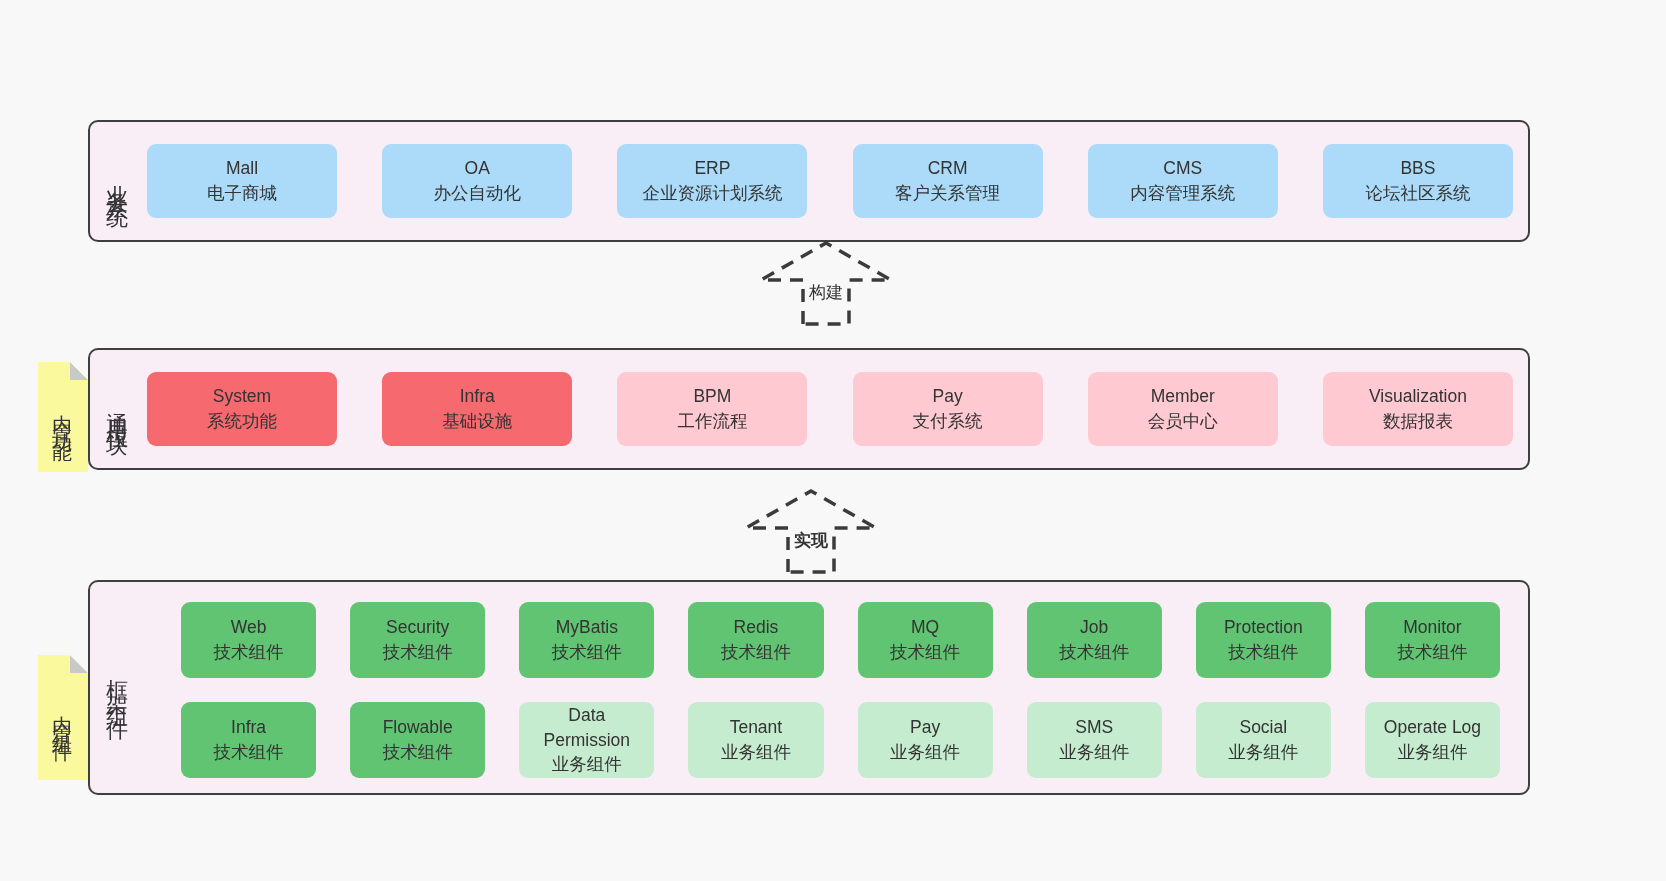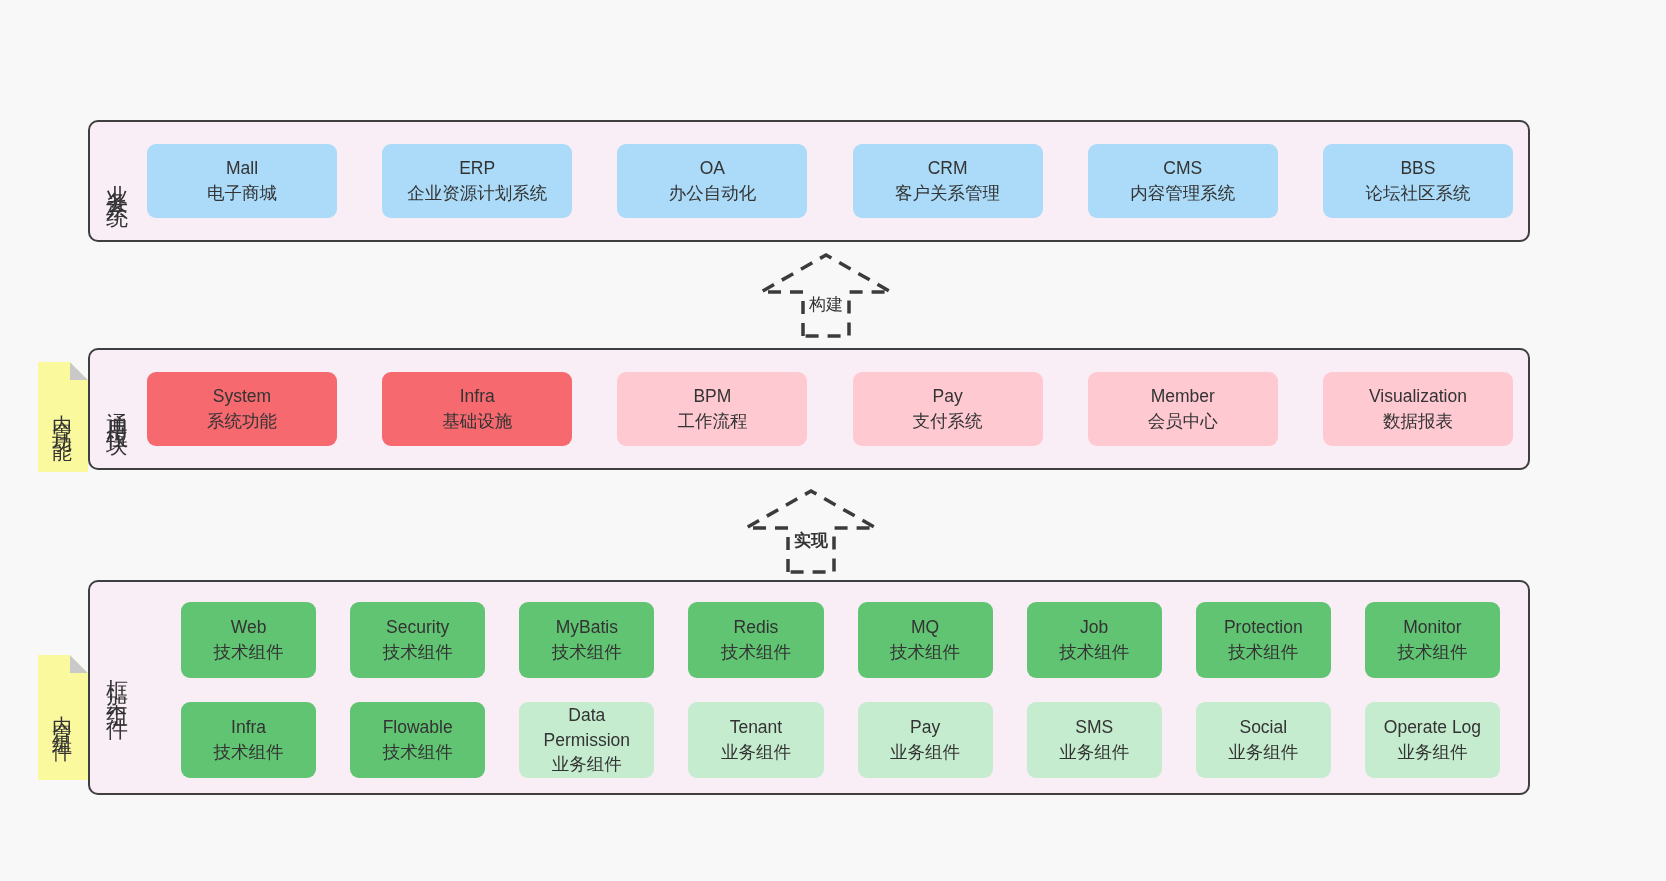--- a/index.html
+++ b/index.html
@@ -39,21 +39,21 @@
           display:flex;align-items:center;justify-content:center;
           clip-path:polygon(0 0,calc(100% - 18px) 0,100% 18px,100% 100%,0 100%);}
   .sticky::after{content:"";position:absolute;top:0;right:0;width:18px;height:18px;
           background:#c9c9c9;clip-path:polygon(0 0,100% 100%,0 100%);}
   .sticky span{writing-mode:vertical-rl;text-orientation:upright;font-size:20px;letter-spacing:9px;color:#333;}
   .sticky-1{top:362px;height:110px;}
   .sticky-2{top:655px;height:125px;}
 
   
   .arrow{position:absolute;width:140px;height:86px;}
-  .arrow-1{left:756px;top:252px;font-family:Liberation Serif, serif;}
+  .arrow-1{left:756px;top:240px;font-family:Liberation Serif, serif;}
   .arrow-2{left:741px;top:488px;font-weight:bold;}
   .arrow svg{position:absolute;inset:0;}
   .arrow path{fill:none;stroke:#3b3b3b;stroke-width:3.5;stroke-dasharray:13 9;}
   .arrow-label{position:absolute;left:50%;top:52px;transform:translate(-50%,-50%);
           background:#f8f8f8;padding:1px 3px;font-size:17px;color:#333;white-space:nowrap;}
 </style>
 </head>
 <body>
 
 <div class="page">
@@ -61,26 +61,26 @@
   <div class="band band-1">
     <div class="band-label">
       <span>业务系统</span>
     </div>
     <div class="row row-wide">
       <div class="box box-wide blue">
         <span>Mall</span>
         <span>电子商城</span>
       </div>
       <div class="box box-wide blue">
+        <span>OA</span>
+        <span>办公自动化</span>
+      </div>
+      <div class="box box-wide blue">
         <span>ERP</span>
         <span>企业资源计划系统</span>
-      </div>
-      <div class="box box-wide blue">
-        <span>OA</span>
-        <span>办公自动化</span>
       </div>
       <div class="box box-wide blue">
         <span>CRM</span>
         <span>客户关系管理</span>
       </div>
       <div class="box box-wide blue">
         <span>CMS</span>
         <span>内容管理系统</span>
       </div>
       <div class="box box-wide blue">

